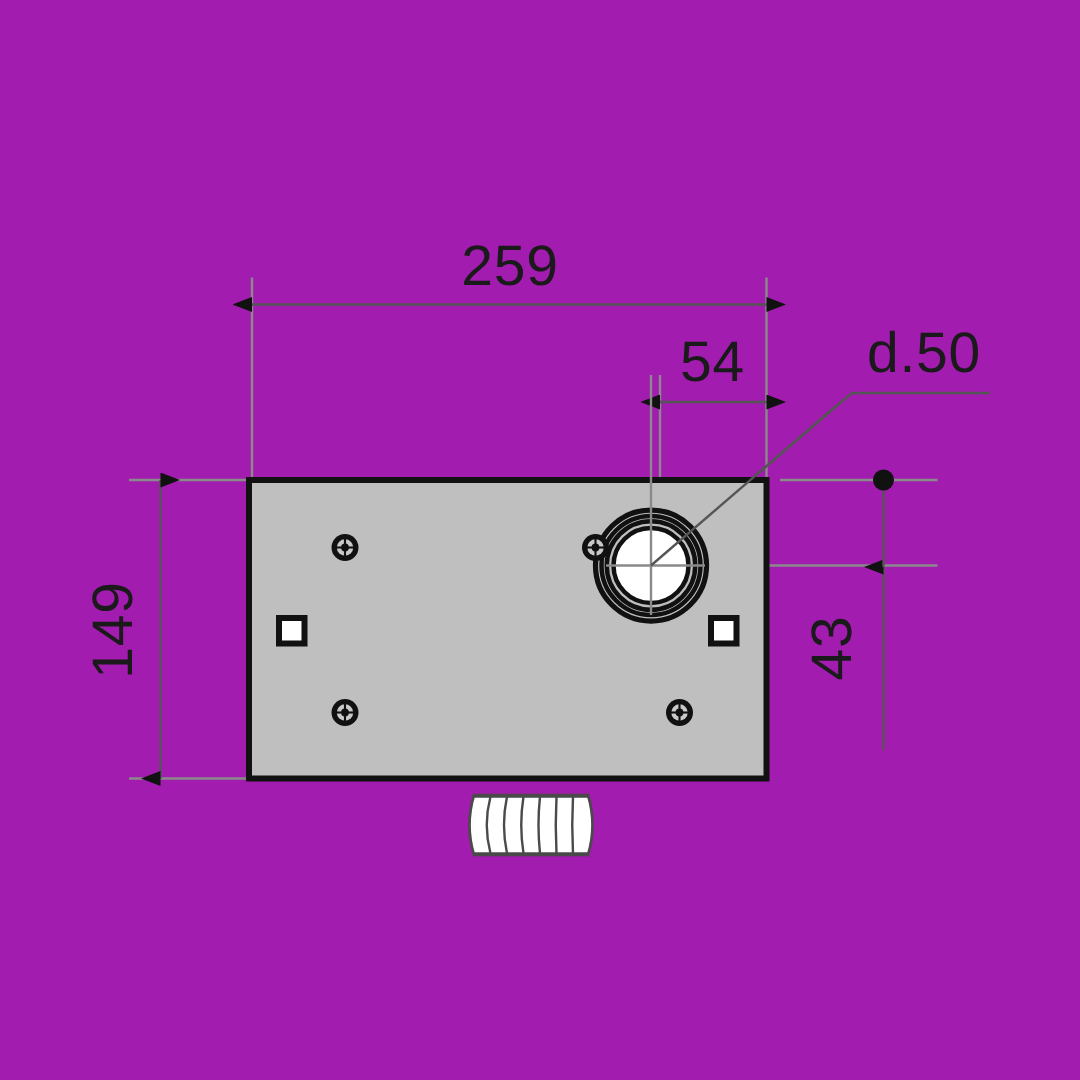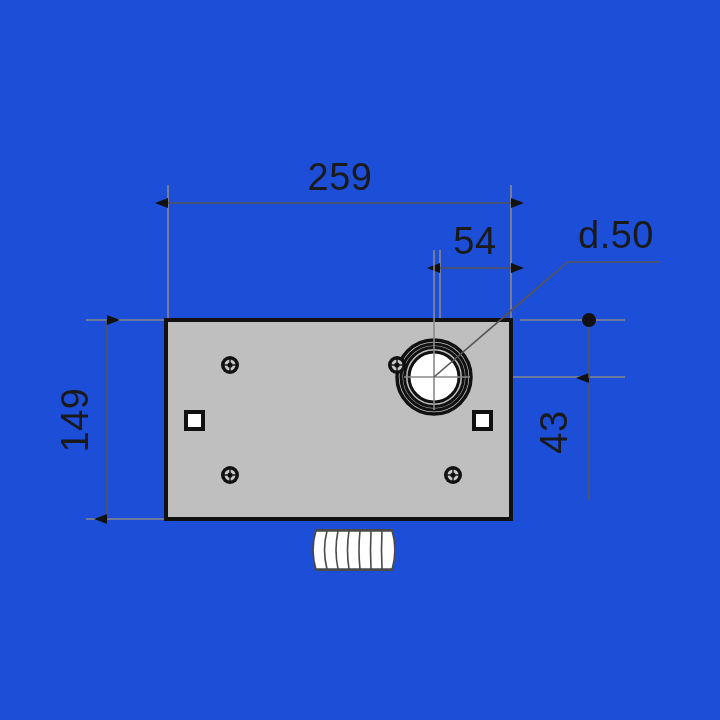--- a/index.html
+++ b/index.html
@@ -11,21 +11,21 @@
   body {
     width: 720px;
     height: 720px;
     font-family: "Liberation Sans", sans-serif;
     overflow: hidden;
   }
   #drawing-root {
     position: relative;
     width: 720px;
     height: 720px;
-    background: #1d4ed8;
+    background: #a21caf;
   }
   svg#drawing-svg {
     display: block;
     width: 720px;
     height: 720px;
   }
   .dim-text {
     font-family: "Liberation Sans", sans-serif;
     font-size: 38px;
     fill: #1a1a1a;

